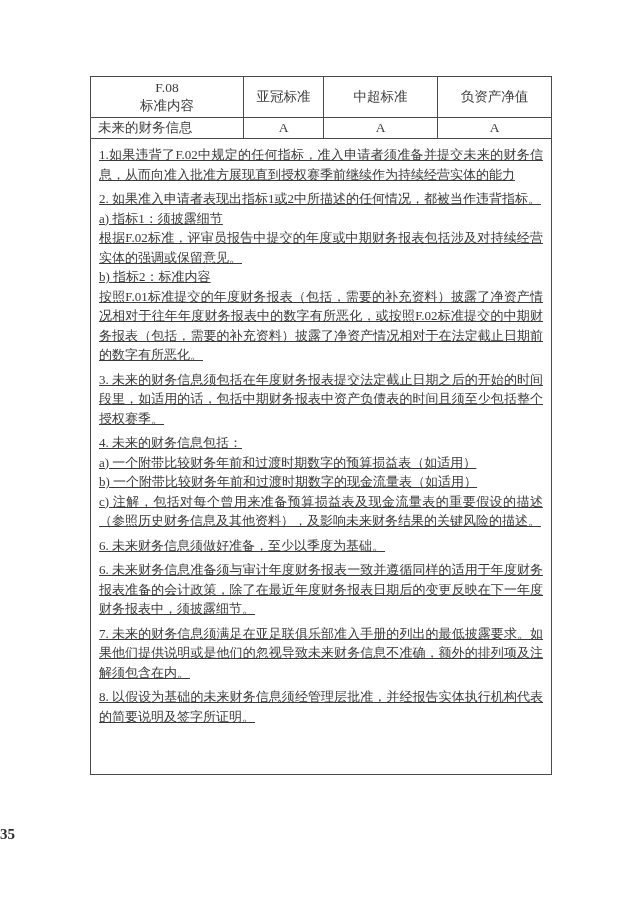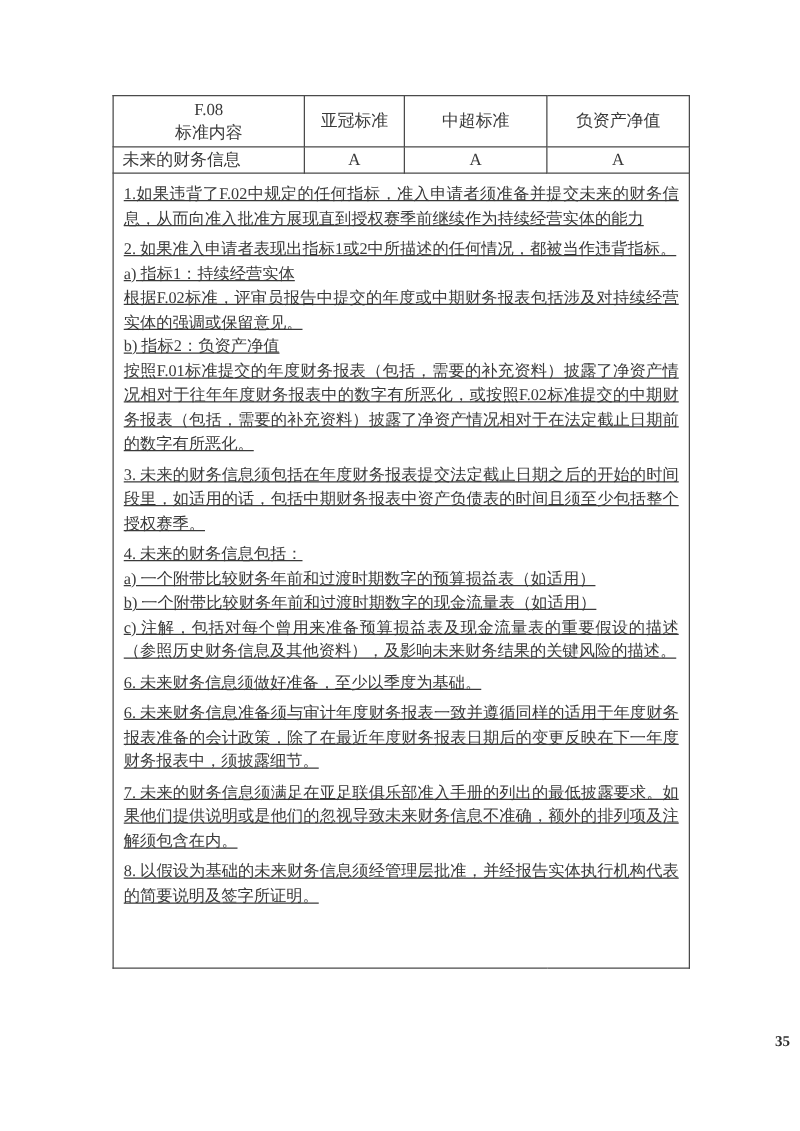--- a/index.html
+++ b/index.html
@@ -59,24 +59,24 @@
     font-size: 13px;
     line-height: 19.5px;
     text-align: justify;
     text-justify: inter-ideograph;
     text-decoration: underline;
   }
   .block + .block { margin-top: 5px; }
   .page-number {
     position: absolute;
     left: 0;
-    right: 8px;
+    right: 16px;
     top: 826px;
-    text-align: right;
-    font-size: 12px;
+    text-align: left;
+    font-size: 15px;
     font-weight: bold;
     color: #2e2e2e;
   }
 </style>
 </head>
 <body>
 
 <div class="page">
 
   <table class="std-table">
@@ -103,23 +103,23 @@
         <td class="grade-cell">A</td>
       </tr>
       <tr>
         <td class="body-cell" colspan="4">
           <div class="blocks" id="body-blocks">
               <div class="block">
                 <div class="line">1.如果违背了F.02中规定的任何指标，准入申请者须准备并提交未来的财务信息，从而向准入批准方展现直到授权赛季前继续作为持续经营实体的能力</div>
               </div>
               <div class="block">
                 <div class="line">2. 如果准入申请者表现出指标1或2中所描述的任何情况，都被当作违背指标。</div>
-                <div class="line">a) 指标1：持续经营实体</div>
+                <div class="line">a) 指标1：须披露细节</div>
                 <div class="line">根据F.02标准，评审员报告中提交的年度或中期财务报表包括涉及对持续经营实体的强调或保留意见。</div>
-                <div class="line">b) 指标2：负资产净值</div>
+                <div class="line">b) 指标2：标准内容</div>
                 <div class="line">按照F.01标准提交的年度财务报表（包括，需要的补充资料）披露了净资产情况相对于往年年度财务报表中的数字有所恶化，或按照F.02标准提交的中期财务报表（包括，需要的补充资料）披露了净资产情况相对于在法定截止日期前的数字有所恶化。</div>
               </div>
               <div class="block">
                 <div class="line">3. 未来的财务信息须包括在年度财务报表提交法定截止日期之后的开始的时间段里，如适用的话，包括中期财务报表中资产负债表的时间且须至少包括整个授权赛季。</div>
               </div>
               <div class="block">
                 <div class="line">4. 未来的财务信息包括：</div>
                 <div class="line">a) 一个附带比较财务年前和过渡时期数字的预算损益表（如适用）</div>
                 <div class="line">b) 一个附带比较财务年前和过渡时期数字的现金流量表（如适用）</div>
                 <div class="line">c) 注解，包括对每个曾用来准备预算损益表及现金流量表的重要假设的描述（参照历史财务信息及其他资料），及影响未来财务结果的关键风险的描述。</div>

